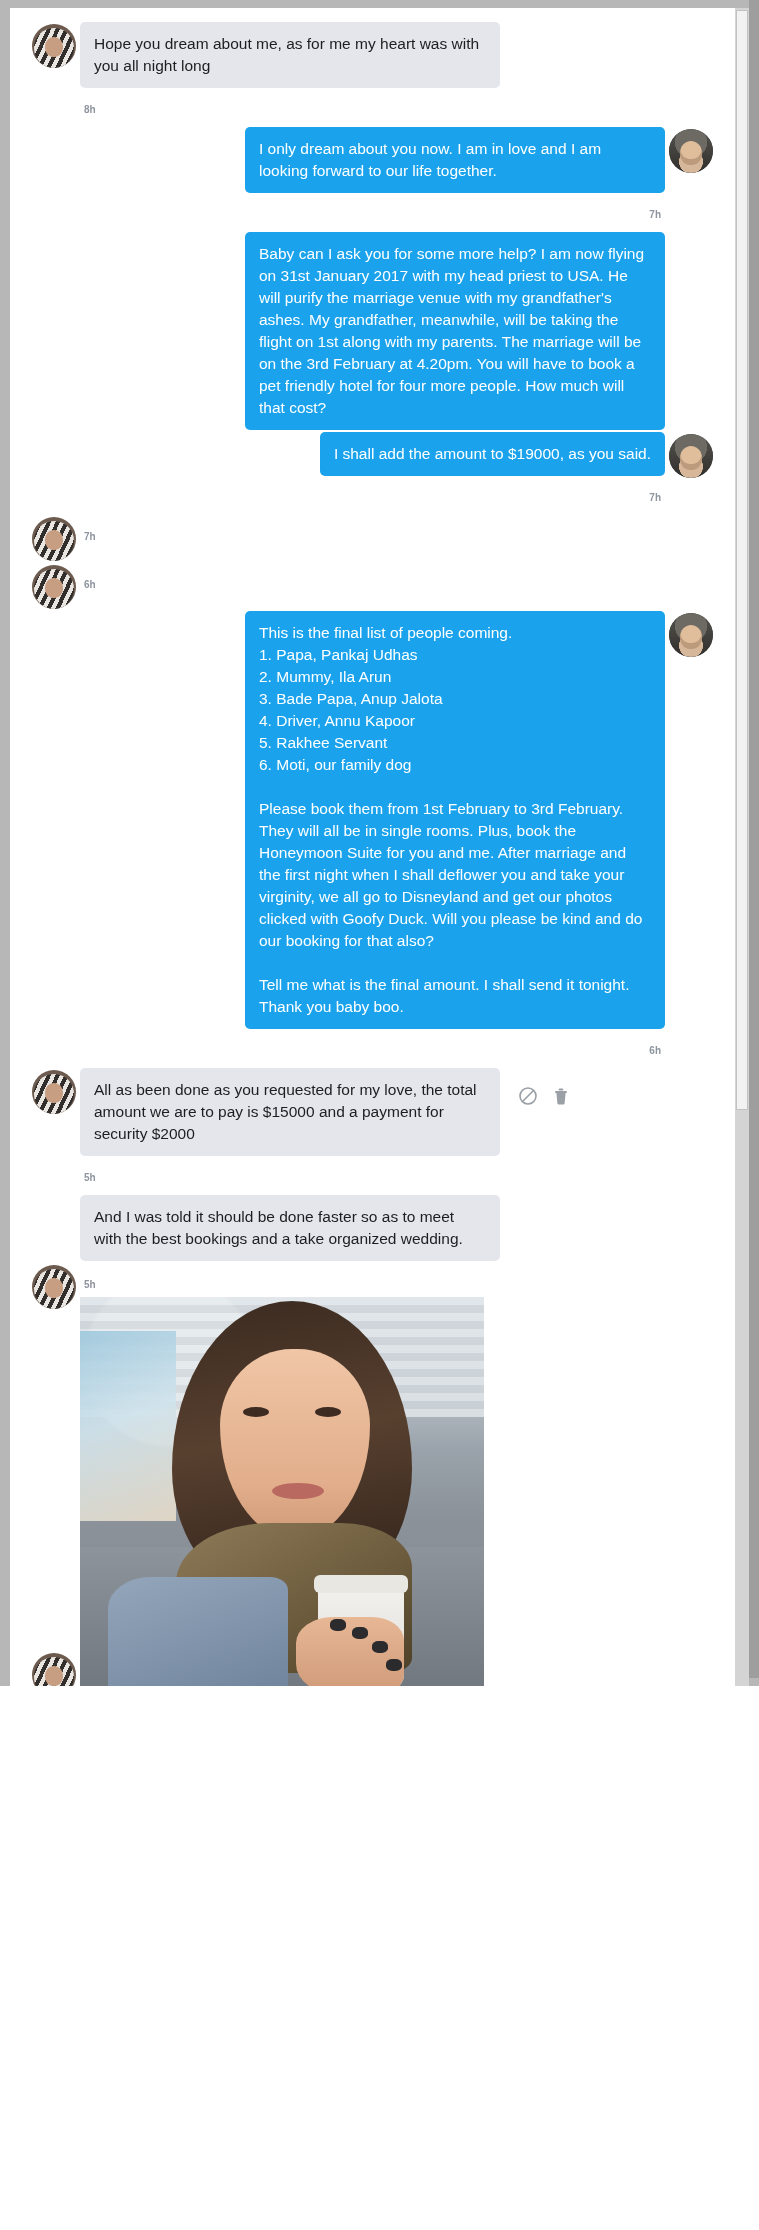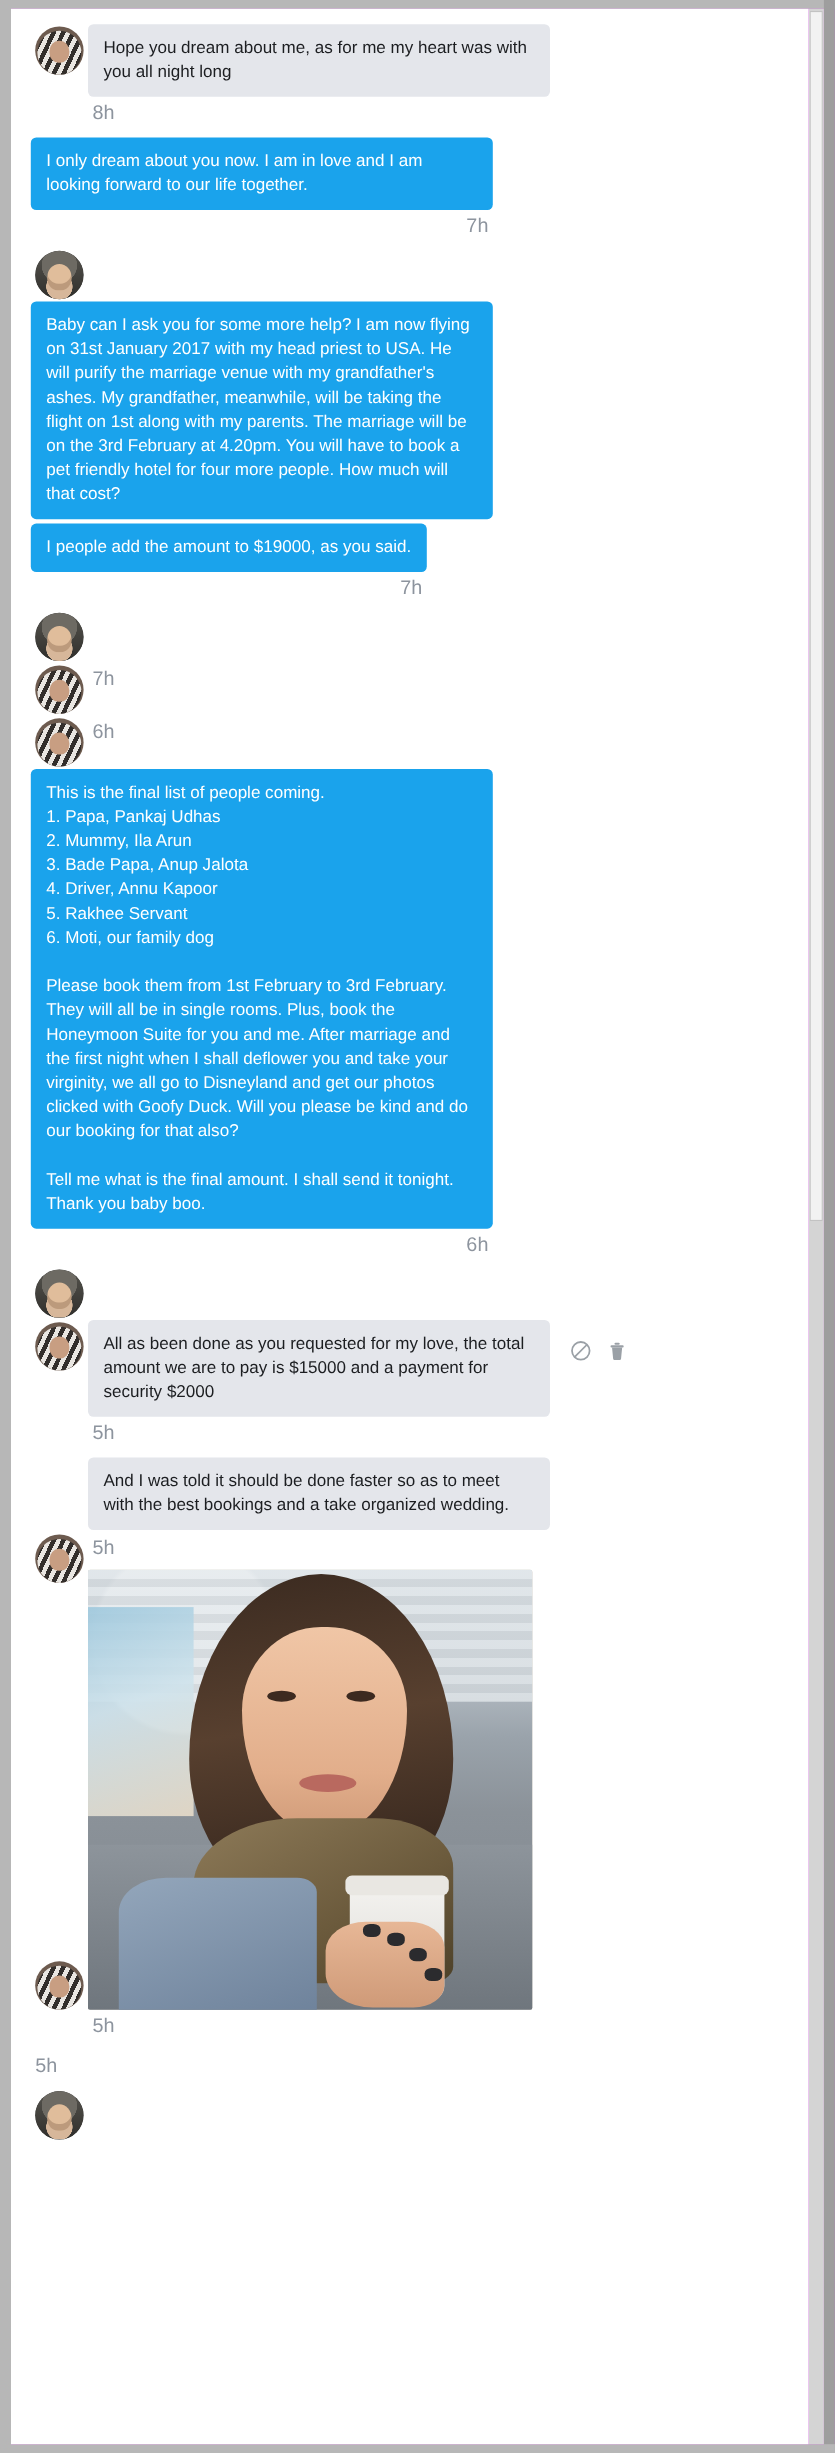--- a/index.html
+++ b/index.html
@@ -5,22 +5,22 @@
   * { box-sizing: border-box; }
   html, body {
     margin: 0;
     padding: 0;
     background: #ffffff;
     font-family: "Liberation Sans", sans-serif;
   }
   #screen {
     position: relative;
     width: 759px;
-    height: 2230px;
-    background: #d946ef;
+    height: 1686px;
+    background: #7dd3fc;
     overflow: hidden;
   }
   
   .frame-left, .frame-right, .frame-top, .frame-bottom {
     position: absolute;
     background: #b7b7b7;
   }
   .frame-left  { left: 0;   top: 0; width: 10px;  height: 2230px; }
   .frame-right { right: 0;  top: 0; width: 10px;  height: 2230px; background:#9e9e9e; }
   .frame-top   { left: 0;   top: 0; width: 759px; height: 8px; }
@@ -54,21 +54,21 @@
     padding: 14px 18px 10px 18px;
     overflow: hidden;
   }
 
   .row {
     display: flex;
     align-items: flex-start;
     margin-bottom: 2px;
   }
   .row.them { justify-content: flex-start; }
-  .row.me   { justify-content: flex-end; flex-direction: column; }
+  .row.me   { justify-content: flex-end; }
 
   .avatar-slot {
     width: 52px;
     min-width: 52px;
     display: flex;
     justify-content: center;
     padding-top: 2px;
   }
   .avatar {
     width: 44px;
@@ -140,23 +140,24 @@
   }
   .bubble.them {
     background: #e4e6eb;
     color: #1c1e21;
   }
   .bubble.me {
     background: #1aa3ec;
     color: #ffffff;
   }
   .stamp {
-    font-size: 18px;
+    font-size: 10px;
     color: #8d949e;
-    margin: 4px 2px 10px 4px;
+    margin: 16px 2px 10px 4px;
+    font-weight: bold;
   }
   .stamp.right { align-self: flex-end; margin-right: 4px; }
 
   .actions {
     display: flex;
     align-items: center;
     gap: 14px;
     margin-left: 18px;
     margin-top: 18px;
     color: #9aa0a6;
@@ -307,21 +308,21 @@
     </div>
 
     <div class="row me">
       <div class="bubble-col me-col">
         <div class="bubble me">Baby can I ask you for some more help? I am now flying on 31st January 2017 with my head priest to USA. He will purify the marriage venue with my grandfather's ashes. My grandfather, meanwhile, will be taking the flight on 1st along with my parents. The marriage will be on the 3rd February at 4.20pm. You will have to book a pet friendly hotel for four more people. How much will that cost?</div>
       </div>
       <div class="avatar-slot"></div>
     </div>
     <div class="row me">
       <div class="bubble-col me-col">
-        <div class="bubble me">I people add the amount to $19000, as you said.</div>
+        <div class="bubble me">I shall add the amount to $19000, as you said.</div>
         <div class="stamp right">7h</div>
       </div>
       <div class="avatar-slot">
         <div class="avatar him"></div>
       </div>
     </div>
 
     <div class="row them">
       <div class="avatar-slot">
         <div class="avatar her"></div>

